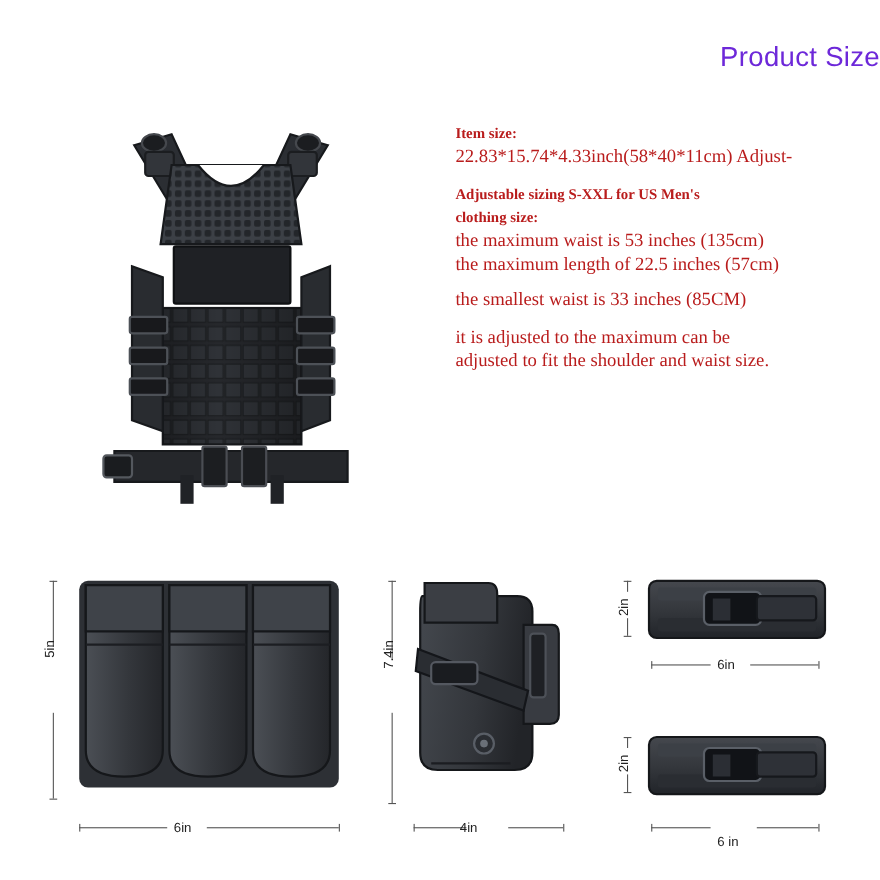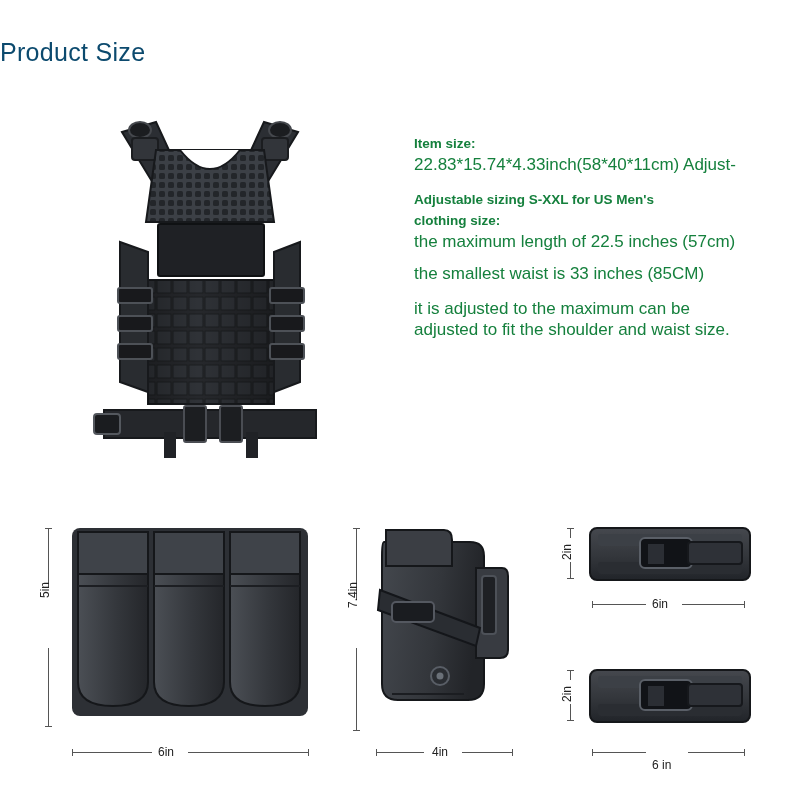--- a/index.html
+++ b/index.html
@@ -15,25 +15,25 @@
     position: relative;
     overflow: hidden;
   }
 
   
   .page-title {
     position: absolute;
     top: 38px;
     left: 0;
     width: 100%;
-    text-align: left;
+    text-align: right;
     font-size: 25px;
     font-weight: 400;
     letter-spacing: 0.3px;
-    color: #0c4a6e;
+    color: #6d28d9;
   }
 
   
   .top-section {
     position: absolute;
     top: 82px;
     left: 0;
     width: 800px;
     height: 410px;
   }
@@ -45,25 +45,26 @@
     top: 10px;
     width: 300px;
     height: 380px;
   }
   .vest-svg { display: block; }
 
   
   .spec-col {
     position: absolute;
     left: 414px;
-    top: 51px;
+    top: 28px;
     width: 360px;
     font-size: 13.5px;
     line-height: 21px;
-    color: #15803d;
+    color: #b91c1c;
+    font-family: Liberation Serif, serif;
   }
   .spec-block { margin-bottom: 14px; }
   .spec-block:last-child { margin-bottom: 0; }
   .spec-head {
     font-weight: bold;
     font-size: 13.5px;
     line-height: 21px;
   }
   .spec-line {
     font-size: 17px;
@@ -179,20 +180,21 @@
 
   <div class="spec-col">
     <div class="spec-block">
       <div class="spec-head">Item size:</div>
       <div class="spec-line">22.83*15.74*4.33inch(58*40*11cm) Adjust-</div>
     </div>
 
     <div class="spec-block">
       <div class="spec-head">Adjustable sizing S-XXL for US Men's</div>
       <div class="spec-head">clothing size:</div>
+      <div class="spec-line">the maximum waist is 53 inches (135cm)</div>
       <div class="spec-line">the maximum length of 22.5 inches (57cm)</div>
       <div class="gap-sm"></div>
       <div class="spec-line">the smallest waist is 33 inches (85CM)</div>
     </div>
 
     <div class="spec-block">
       <div class="spec-line">it is adjusted to the maximum can be</div>
       <div class="spec-line">adjusted to fit the shoulder and waist size.</div>
     </div>
   </div>
@@ -272,21 +274,21 @@
   <div class="vline" style="left:356px; top:28px; height:72px;"></div>
   <div class="vline" style="left:356px; top:148px; height:82px;"></div>
   <div class="cap-v" style="left:353px; top:28px;"></div>
   <div class="cap-v" style="left:353px; top:230px;"></div>
   <div class="dim-label" style="left:346px; top:108px; transform:rotate(-90deg); transform-origin:left top;">7.4in</div>
 
   <div class="hline" style="left:376px; top:252px; width:48px;"></div>
   <div class="hline" style="left:462px; top:252px; width:50px;"></div>
   <div class="cap-h" style="left:376px; top:249px;"></div>
   <div class="cap-h" style="left:512px; top:249px;"></div>
-  <div class="dim-label" style="left:432px; top:245px;text-align:right;">4in</div>
+  <div class="dim-label" style="left:418px; top:245px;text-align:right;">4in</div>
 
   <div class="prod" style="left:588px; top:24px; width:164px; height:60px;">
     <svg width="164" height="60" viewBox="0 0 164 60" xmlns="http://www.w3.org/2000/svg">
       <defs>
         <linearGradient id="sp1" x1="0" y1="0" x2="0" y2="1">
           <stop offset="0%" stop-color="#45484e"></stop>
           <stop offset="55%" stop-color="#33363b"></stop>
           <stop offset="100%" stop-color="#212429"></stop>
         </linearGradient>
       </defs>

